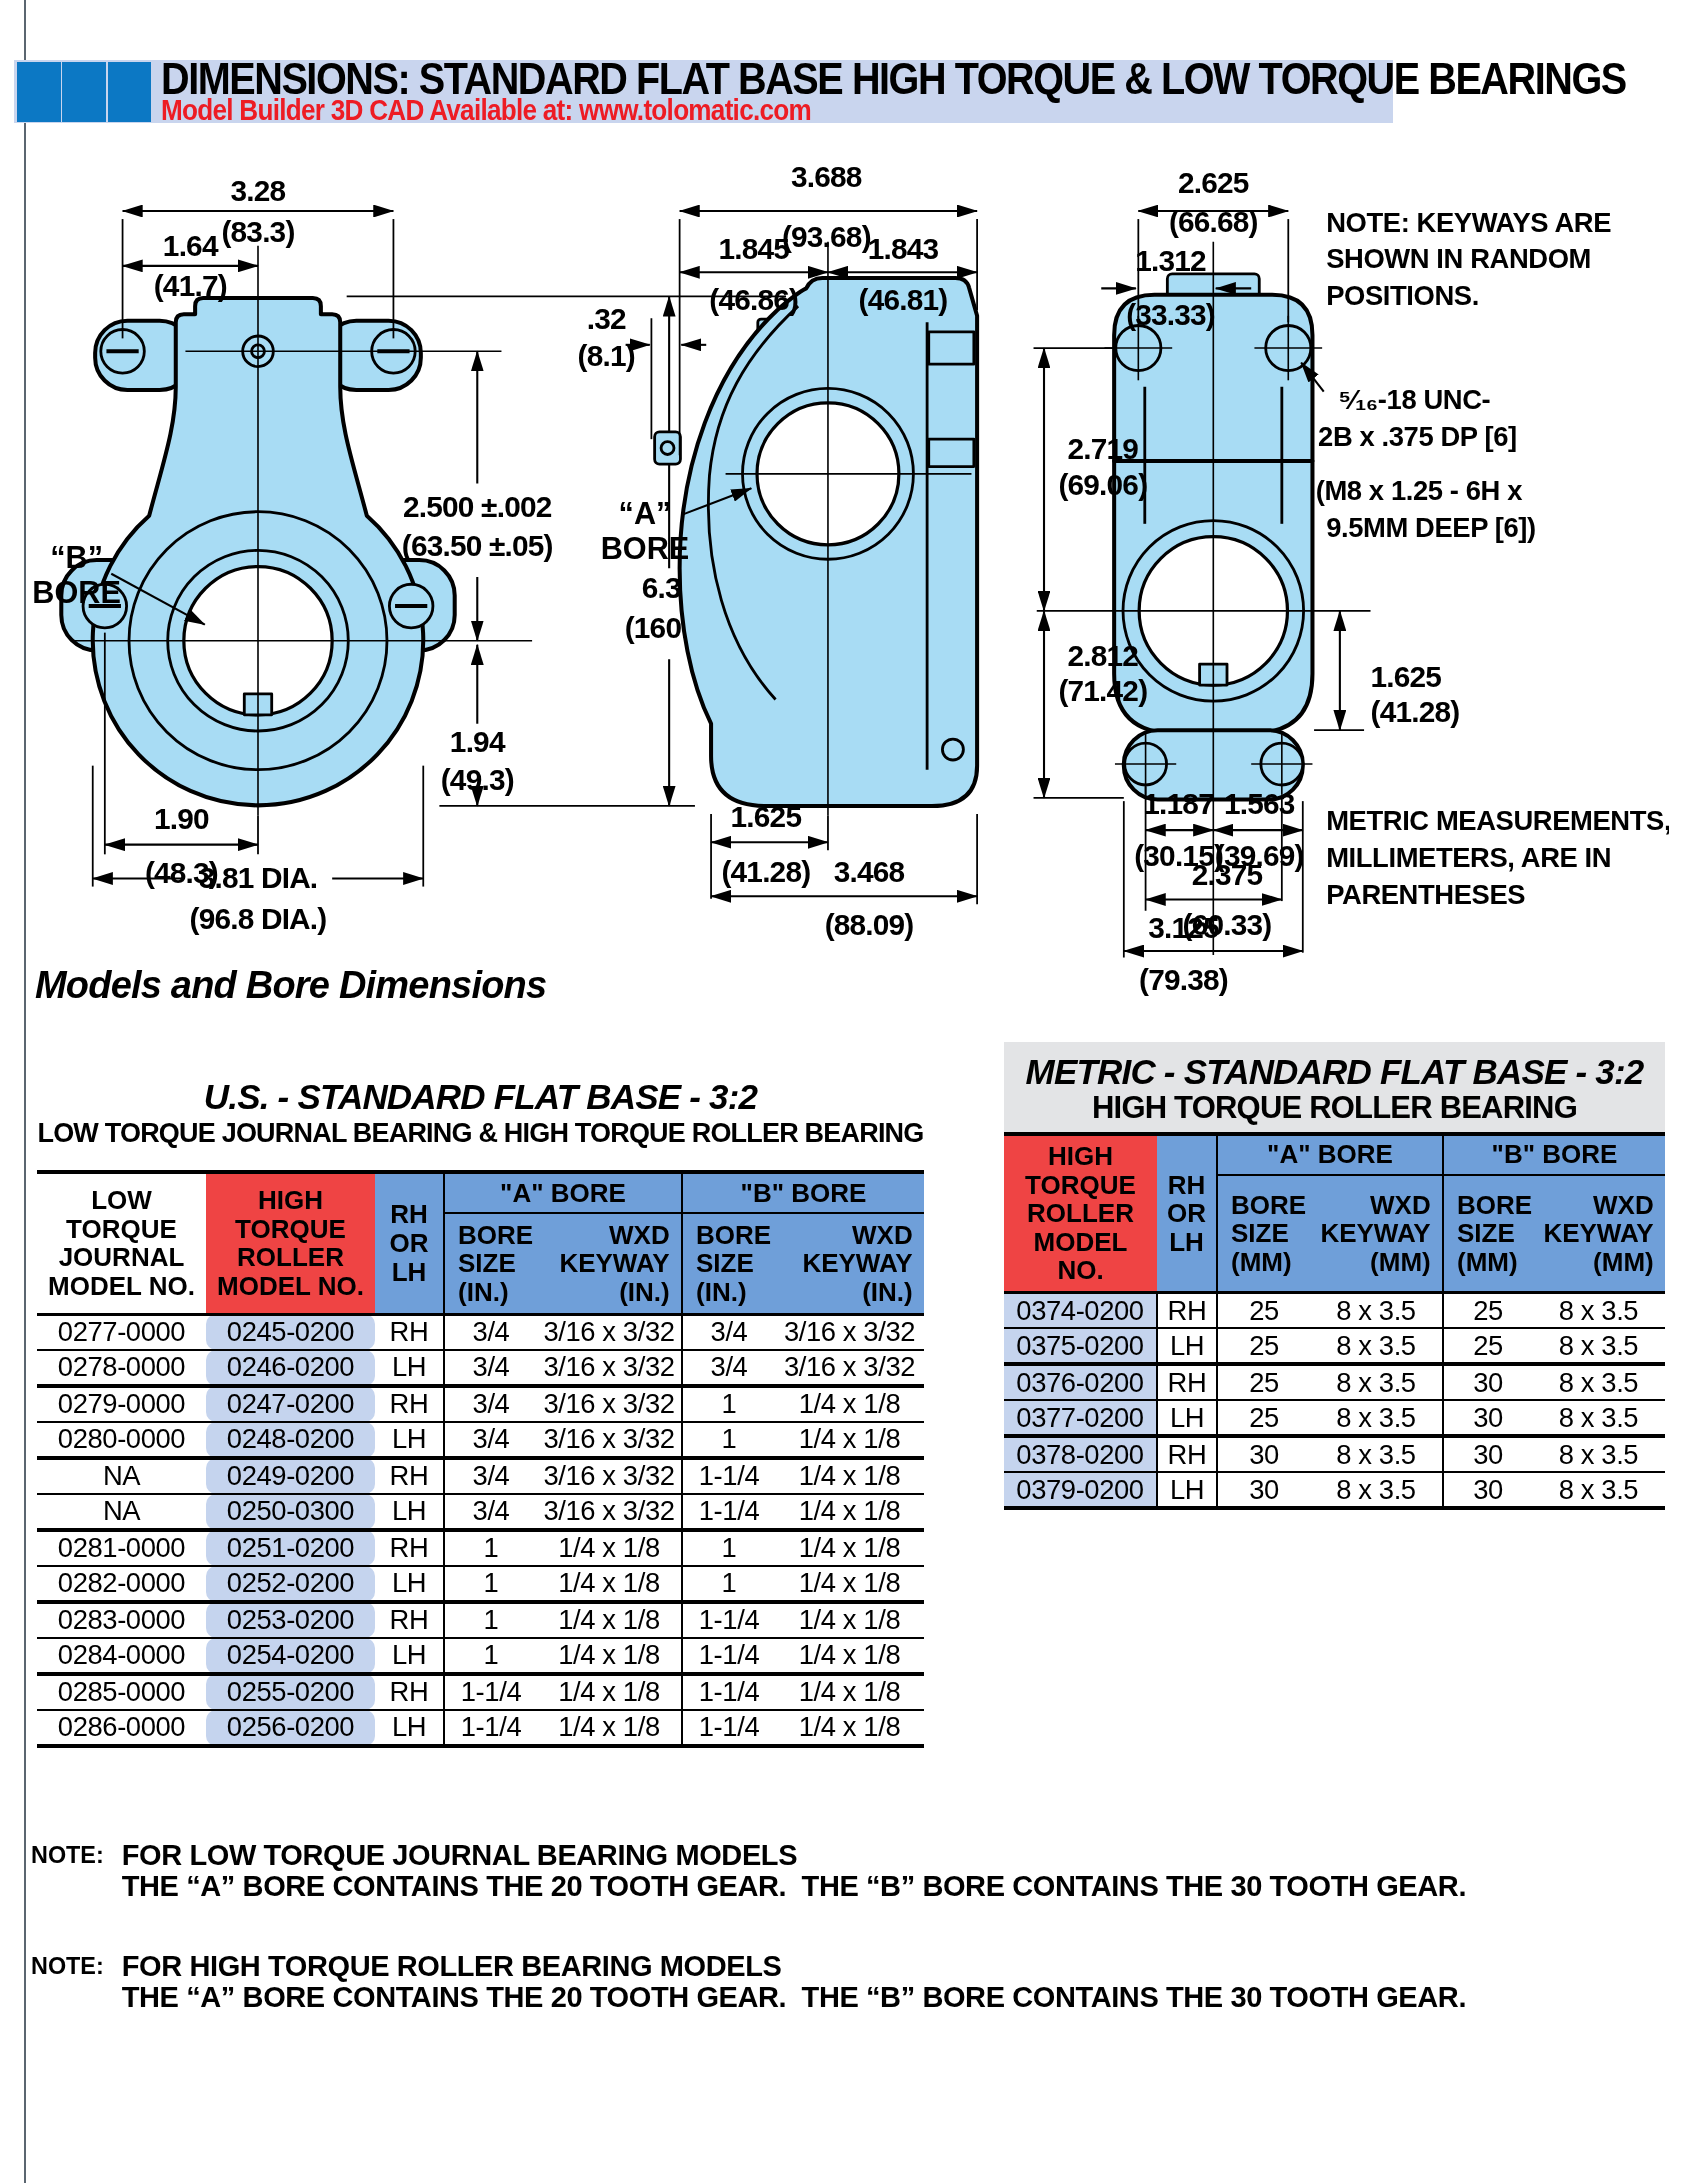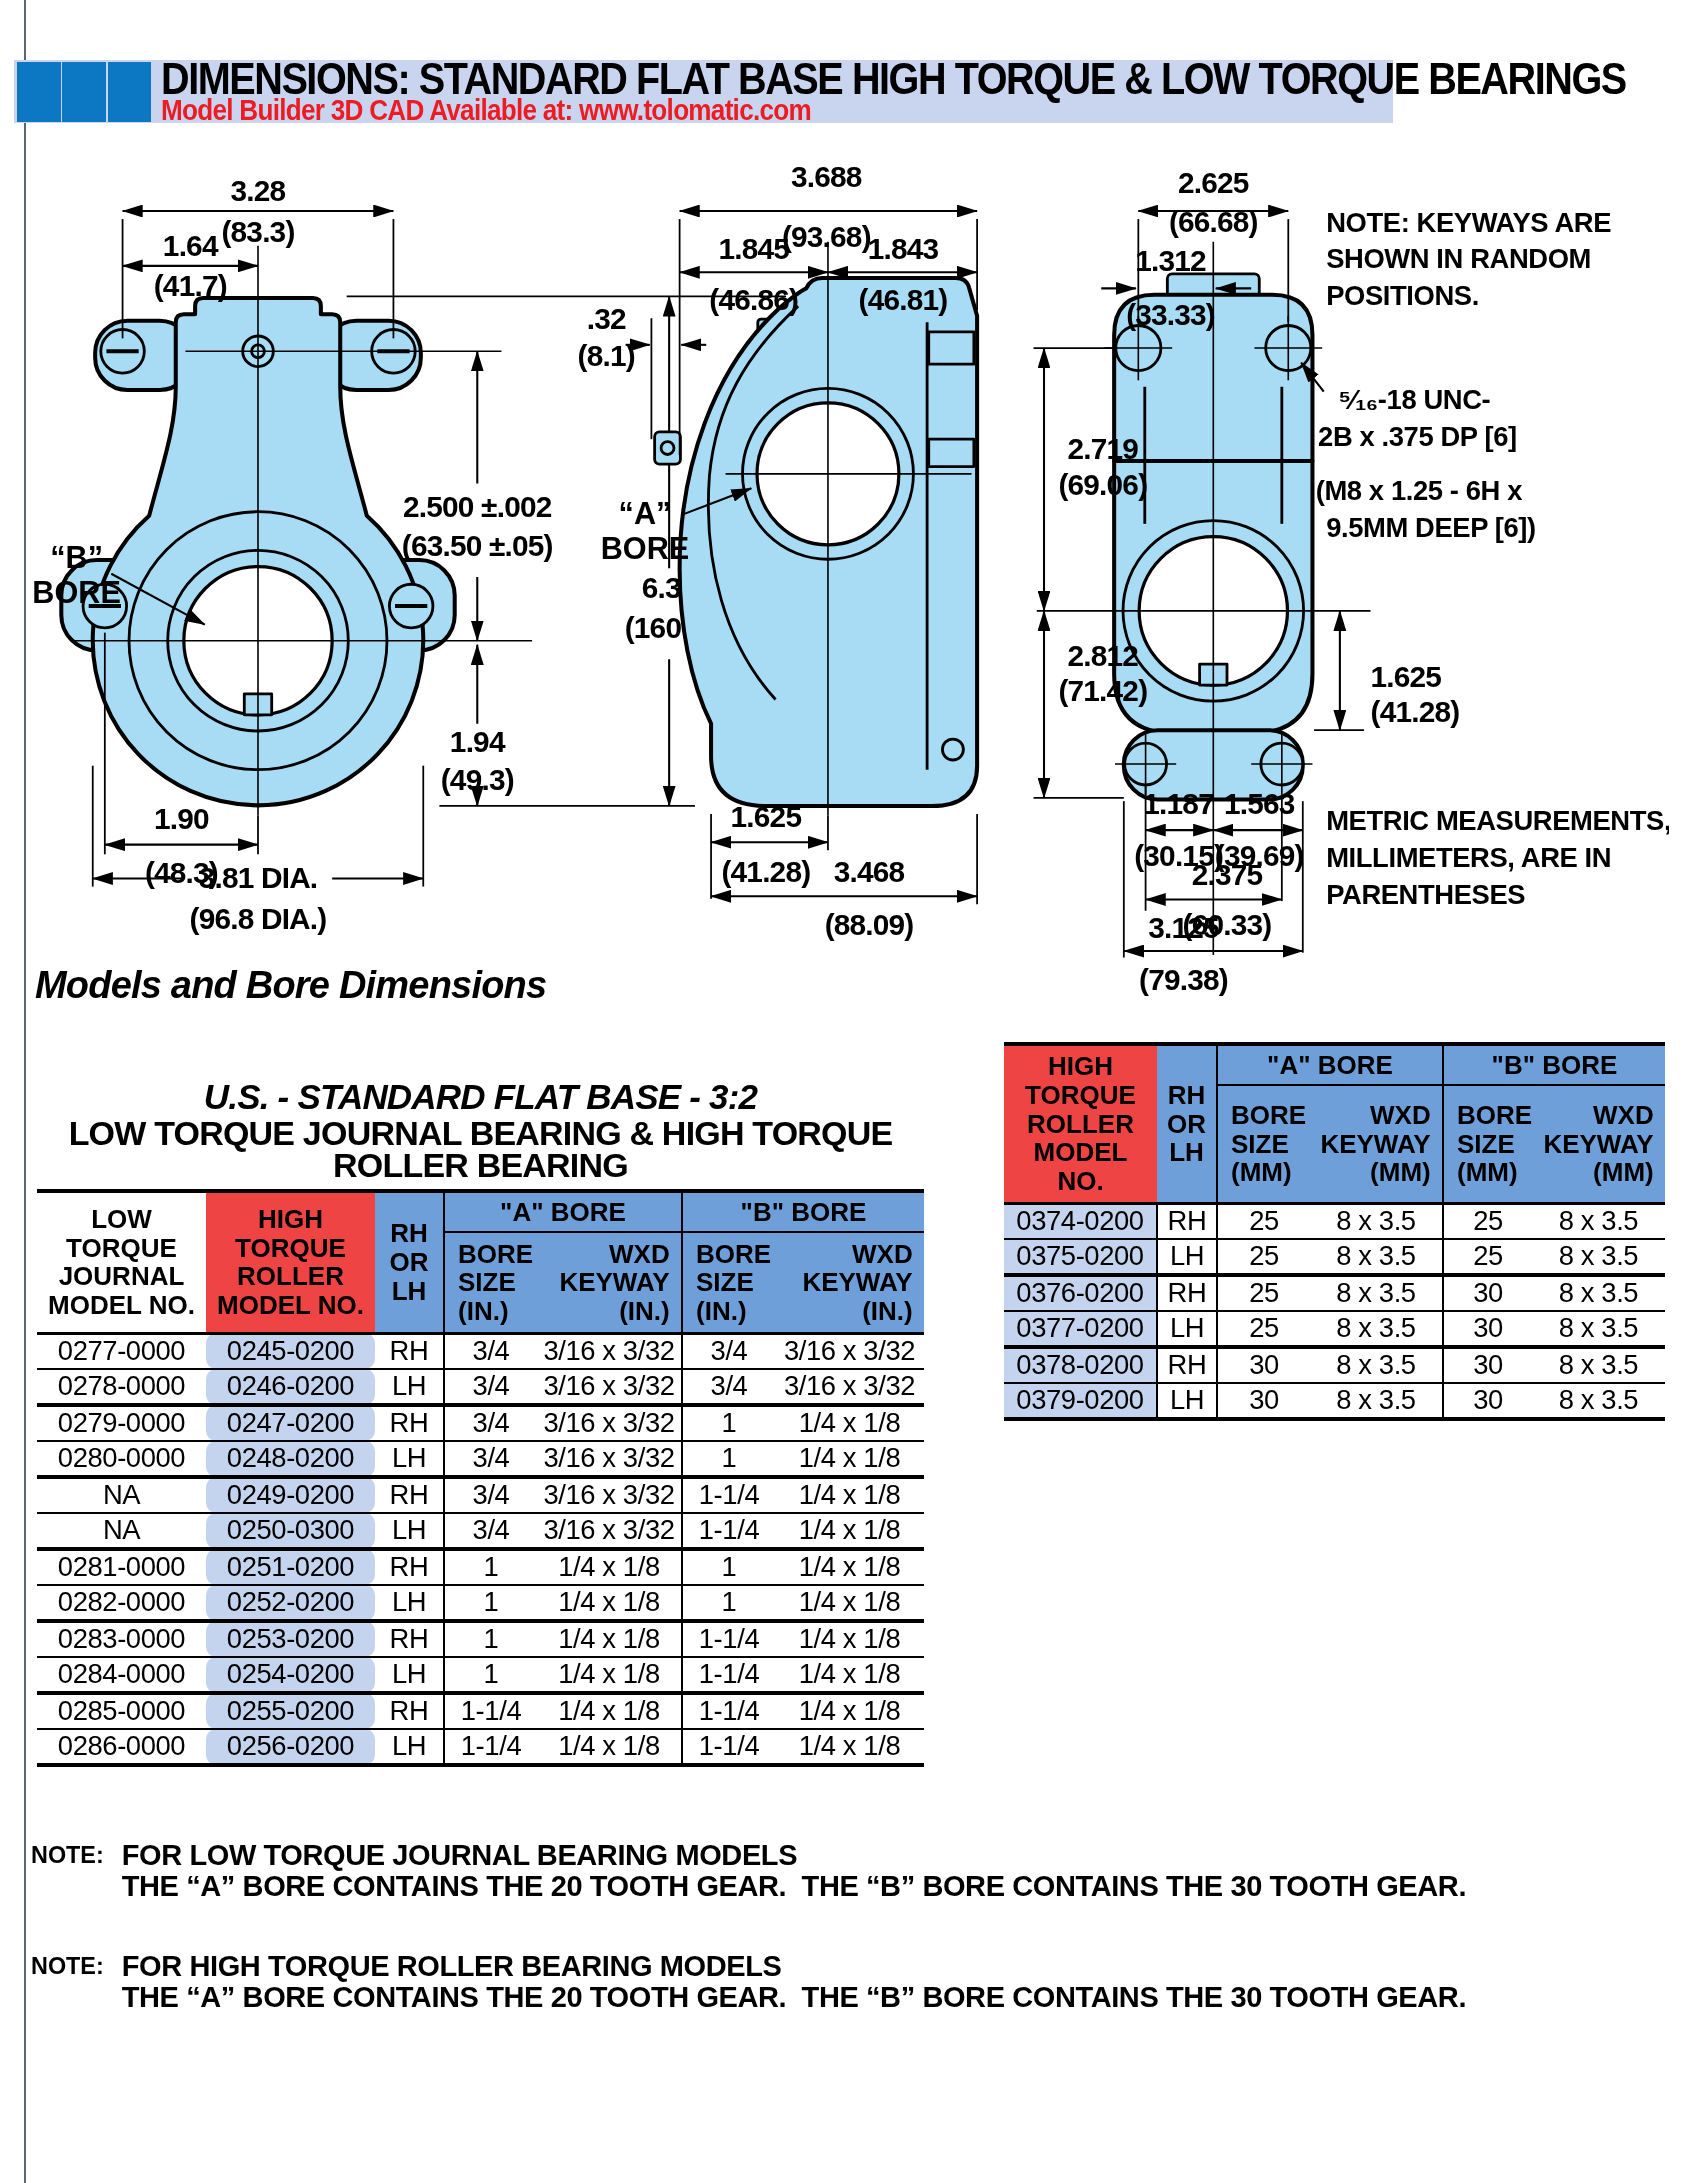--- a/index.html
+++ b/index.html
@@ -39,21 +39,21 @@
   .lbl{font-size:38px;font-weight:700;text-anchor:middle;}
   .nt{font-size:34px;font-weight:700;text-anchor:start;letter-spacing:-0.5px;}
   .ta-s{text-anchor:start;}
   
   .section-heading{position:absolute;left:35px;top:964px;font-size:38px;font-weight:700;font-style:italic;letter-spacing:-0.8px;}
   
   .tblwrap{position:absolute;}
   .us-wrap{left:37px;top:1077px;width:887px;}
   .met-wrap{left:1004px;top:1042px;width:661px;}
   .tbl-title{font-size:35px;font-weight:700;font-style:italic;text-align:center;letter-spacing:-0.8px;line-height:40px;}
-  .tbl-sub{font-size:34px;font-weight:700;text-align:center;letter-spacing:-0.8px;line-height:32px;margin-bottom:8px;}
+  .tbl-sub{font-size:27px;font-weight:700;text-align:center;letter-spacing:-0.8px;line-height:32px;margin-bottom:21px;}
   .met-titlebox{background:#e3e4e6;text-align:center;padding:9.7px 0 8px 0;}
   .met-titlebox .tbl-sub{margin-bottom:0;font-size:31px;}
   table{border-collapse:collapse;width:100%;table-layout:fixed;border-top:4px solid #000;}
   th{font-size:26px;font-weight:700;line-height:1.1;white-space:pre-line;padding:6.4px 3.2px;vertical-align:middle;text-align:center;}
   thead th{border-bottom:3.2px solid #000;}
   th.grp{border-bottom:2.4px solid #000;height:35px;padding:1.6px;}
   .c-high{background:#ef4444;}
   .c-blue{background:#6f9fd9;}
   .bR{border-right:2.4px solid #000;}
   th.keyhdr{text-align:right;padding-right:11.3px;}
@@ -495,20 +495,24 @@
           <td>1-1/4</td>
           <td>1/4 x 1/8</td>
           <td>1-1/4</td>
           <td>1/4 x 1/8</td>
         </tr>
       </tbody>
   </table>
 </div>
 
 <div class="tblwrap met-wrap">
+  <div class="met-titlebox">
+    <div class="tbl-title">METRIC - STANDARD FLAT BASE - 3:2</div>
+    <div class="tbl-sub">HIGH TORQUE ROLLER BEARING</div>
+  </div>
   <table>
     <colgroup>
       <col style="width:153px">
         <col style="width:60px">
       <col style="width:93px">
         <col style="width:133px">
         <col style="width:89px">
         <col style="width:133px">
     </colgroup>
     <thead>

